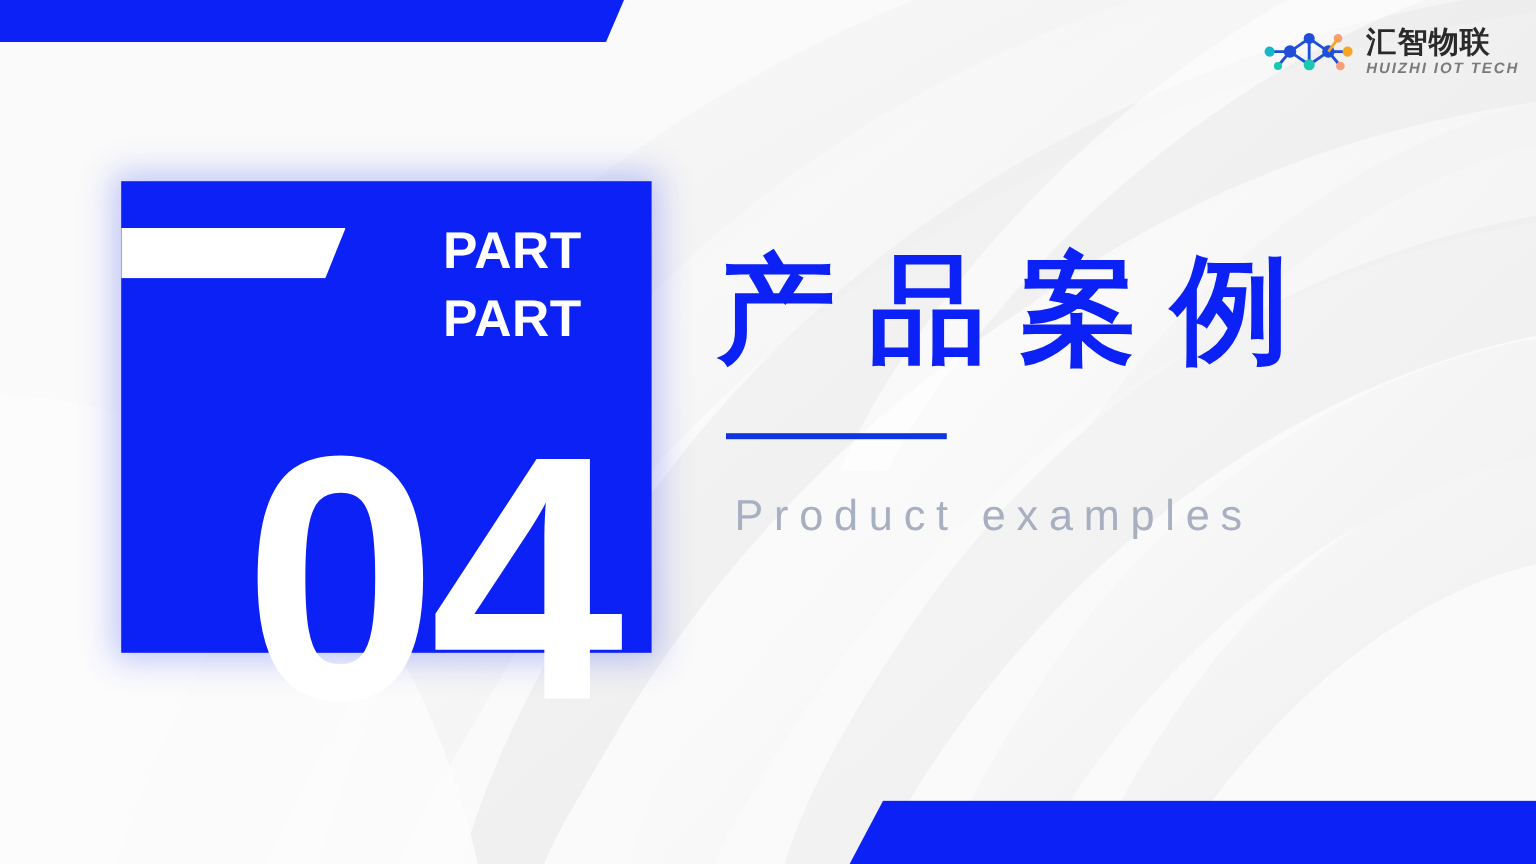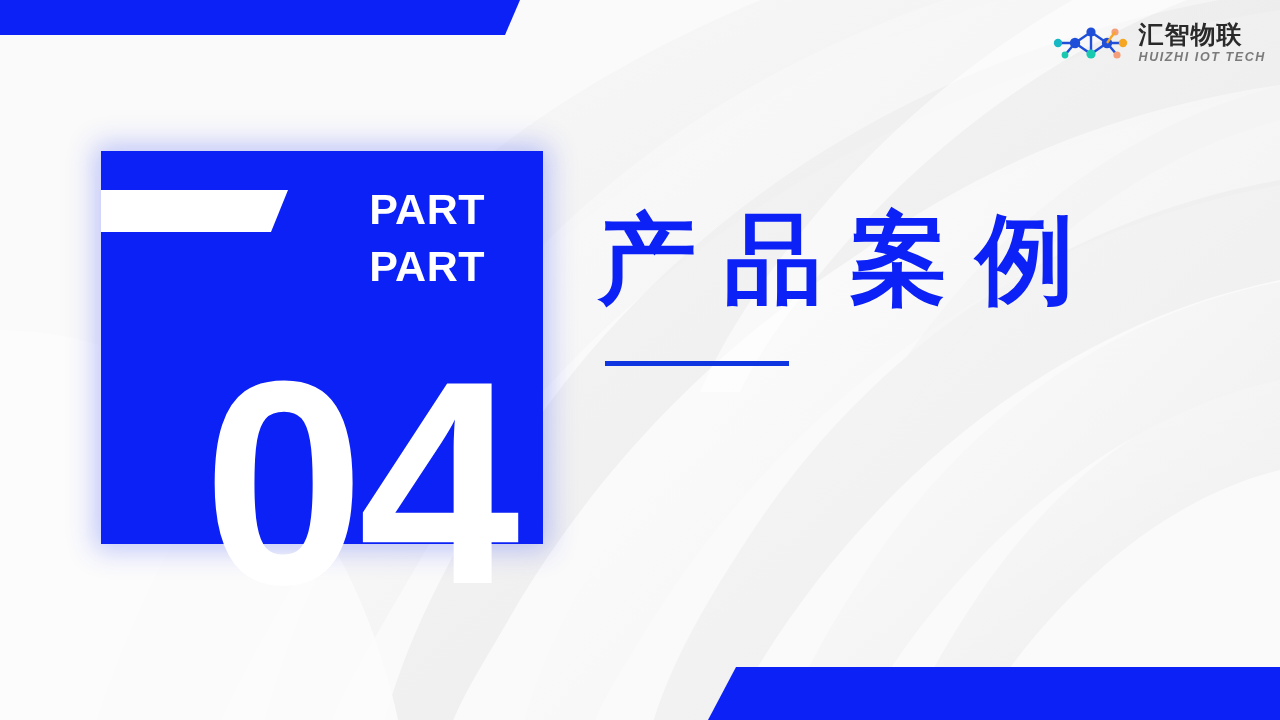--- a/index.html
+++ b/index.html
@@ -202,20 +202,21 @@
     <div class="part-label">
       <div>PART</div>
       <div>PART</div>
     </div>
     <div class="part-number">04</div>
   </div>
 
   <div class="title-zone">
     <div class="cn-title">产品案例</div>
     <div class="title-rule"></div>
+    <div class="en-subtitle">Product examples</div>
   </div>
 
   <div class="logo">
     <svg class="logo-mark" viewBox="0 0 84 40" aria-hidden="true">
       <g stroke="#1f4fd8" stroke-width="2.4" fill="none" stroke-linecap="round">
         <line x1="10" y1="20" x2="26" y2="20"></line>
         <line x1="26" y1="20" x2="42" y2="9"></line>
         <line x1="26" y1="20" x2="42" y2="31"></line>
         <line x1="42" y1="9" x2="58" y2="20"></line>
         <line x1="42" y1="31" x2="58" y2="20"></line>

